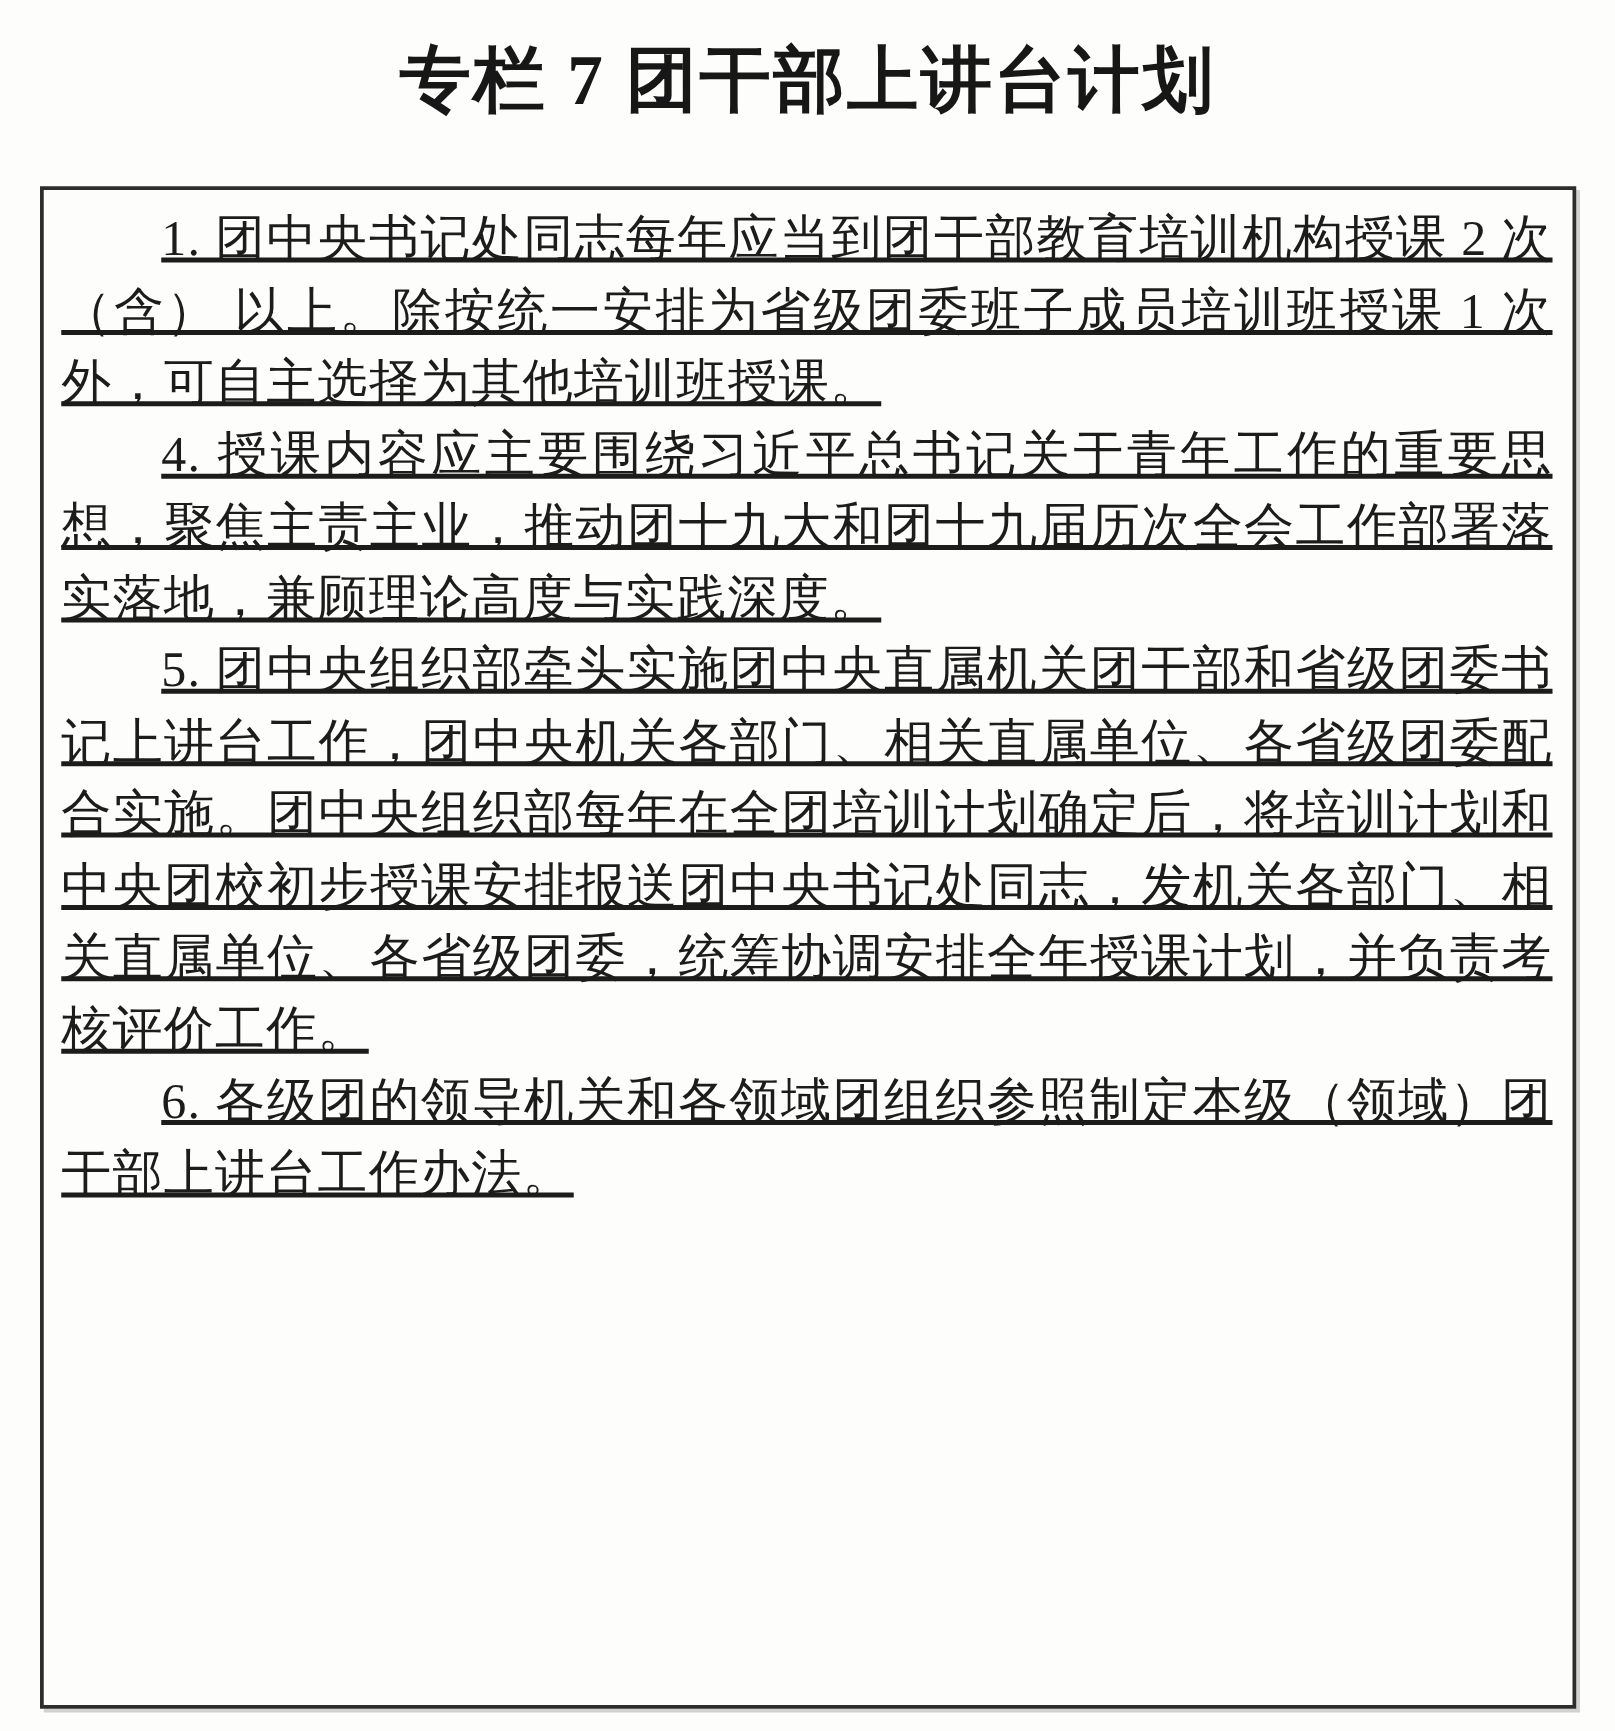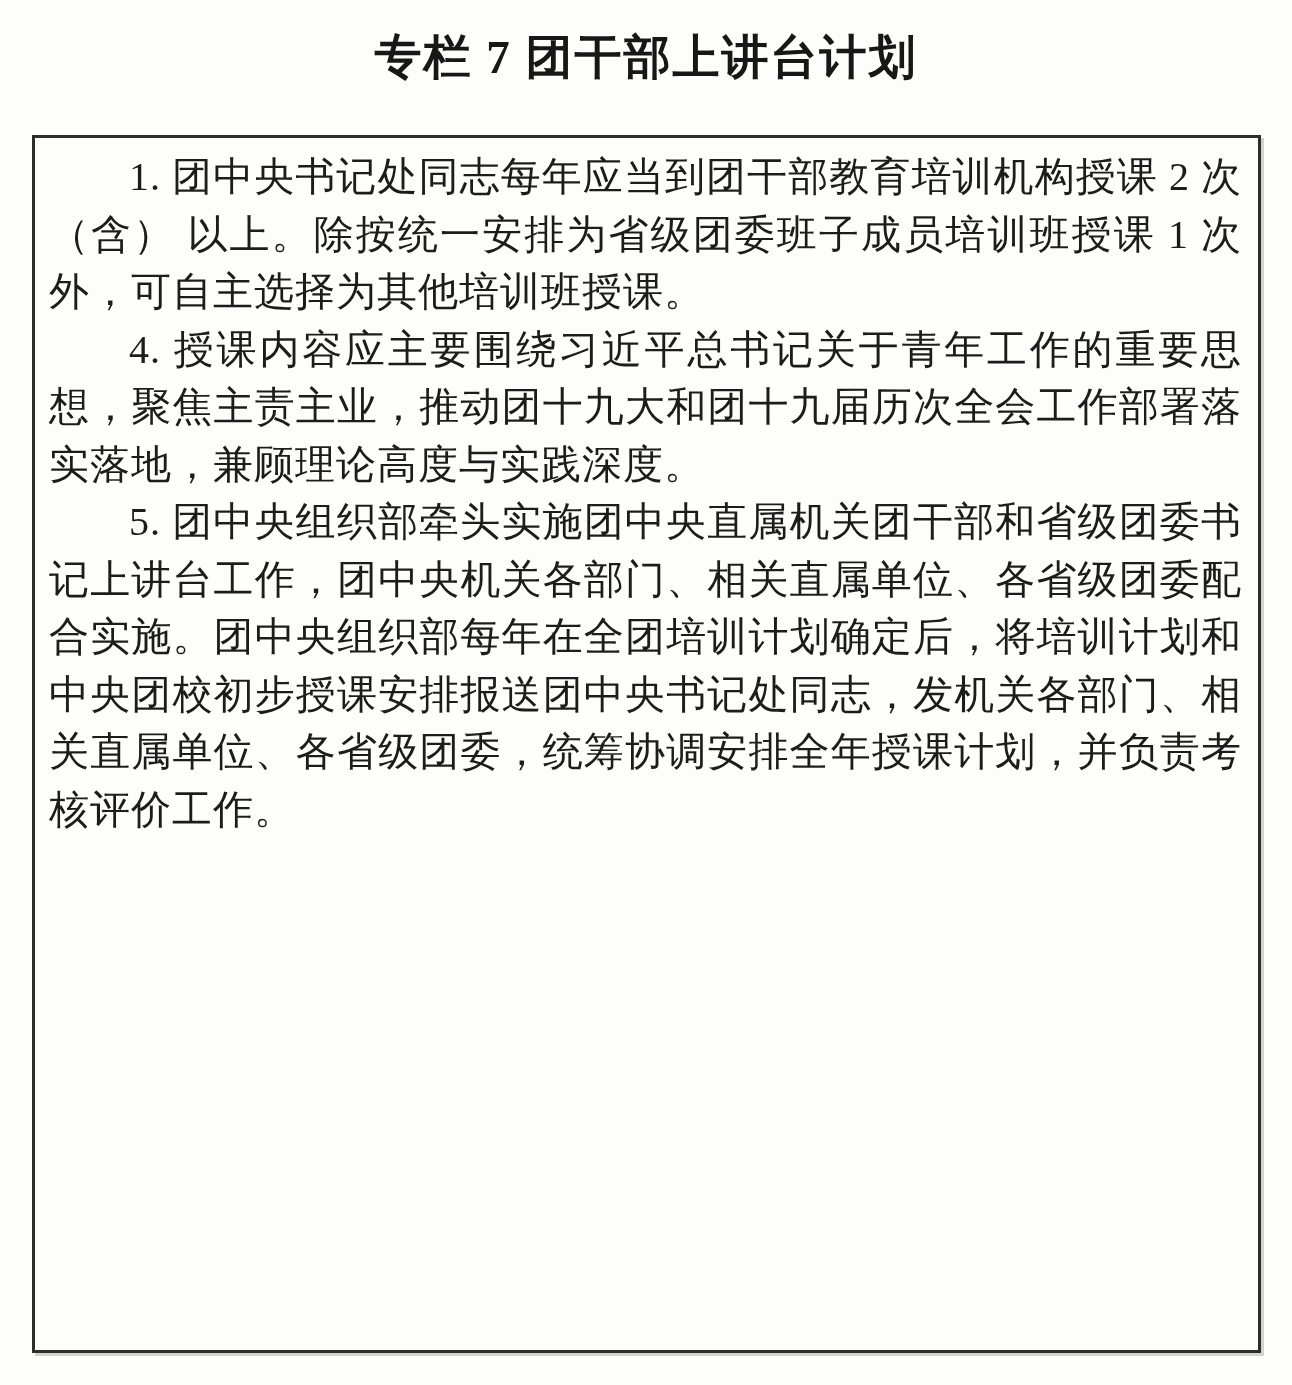--- a/index.html
+++ b/index.html
@@ -11,21 +11,21 @@
     overflow: hidden;
   }
   body {
     font-family: "Liberation Serif", "DejaVu Serif", serif;
     color: #1c1c1c;
   }
   .doc-title {
     margin: 0;
     padding-top: 26px;
     text-align: center;
-    font-size: 47px;
+    font-size: 57px;
     font-weight: bold;
     letter-spacing: 2px;
     color: #171717;
   }
   .callout-box {
     box-sizing: border-box;
     margin: 46px 31px 0 32px;
     height: 1218px;
     border: 3px solid #2d2d2d;
     box-shadow: 3px 3px 0 rgba(130,130,130,0.35);
@@ -33,24 +33,26 @@
     background: #fdfdfc;
   }
   .callout-box p {
     margin: 0;
     font-size: 40px;
     line-height: 57.5px;
     text-indent: 2em;
     text-align: justify;
     letter-spacing: 1px;
     color: #1c1c1c;
+    text-decoration: underline;
   }
 </style>
 </head>
 <body>
 
 <h1 class="doc-title">专栏 7 团干部上讲台计划</h1>
 
 <div class="callout-box">
   <p>1. 团中央书记处同志每年应当到团干部教育培训机构授课 2 次（含） 以上。除按统一安排为省级团委班子成员培训班授课 1 次外，可自主选择为其他培训班授课。</p>
   <p>4. 授课内容应主要围绕习近平总书记关于青年工作的重要思想，聚焦主责主业，推动团十九大和团十九届历次全会工作部署落实落地，兼顾理论高度与实践深度。</p>
   <p>5. 团中央组织部牵头实施团中央直属机关团干部和省级团委书记上讲台工作，团中央机关各部门、相关直属单位、各省级团委配合实施。团中央组织部每年在全团培训计划确定后，将培训计划和中央团校初步授课安排报送团中央书记处同志，发机关各部门、相关直属单位、各省级团委，统筹协调安排全年授课计划，并负责考核评价工作。</p>
+  <p>6. 各级团的领导机关和各领域团组织参照制定本级（领域）团干部上讲台工作办法。</p>
 </div>
 
 </body></html>

